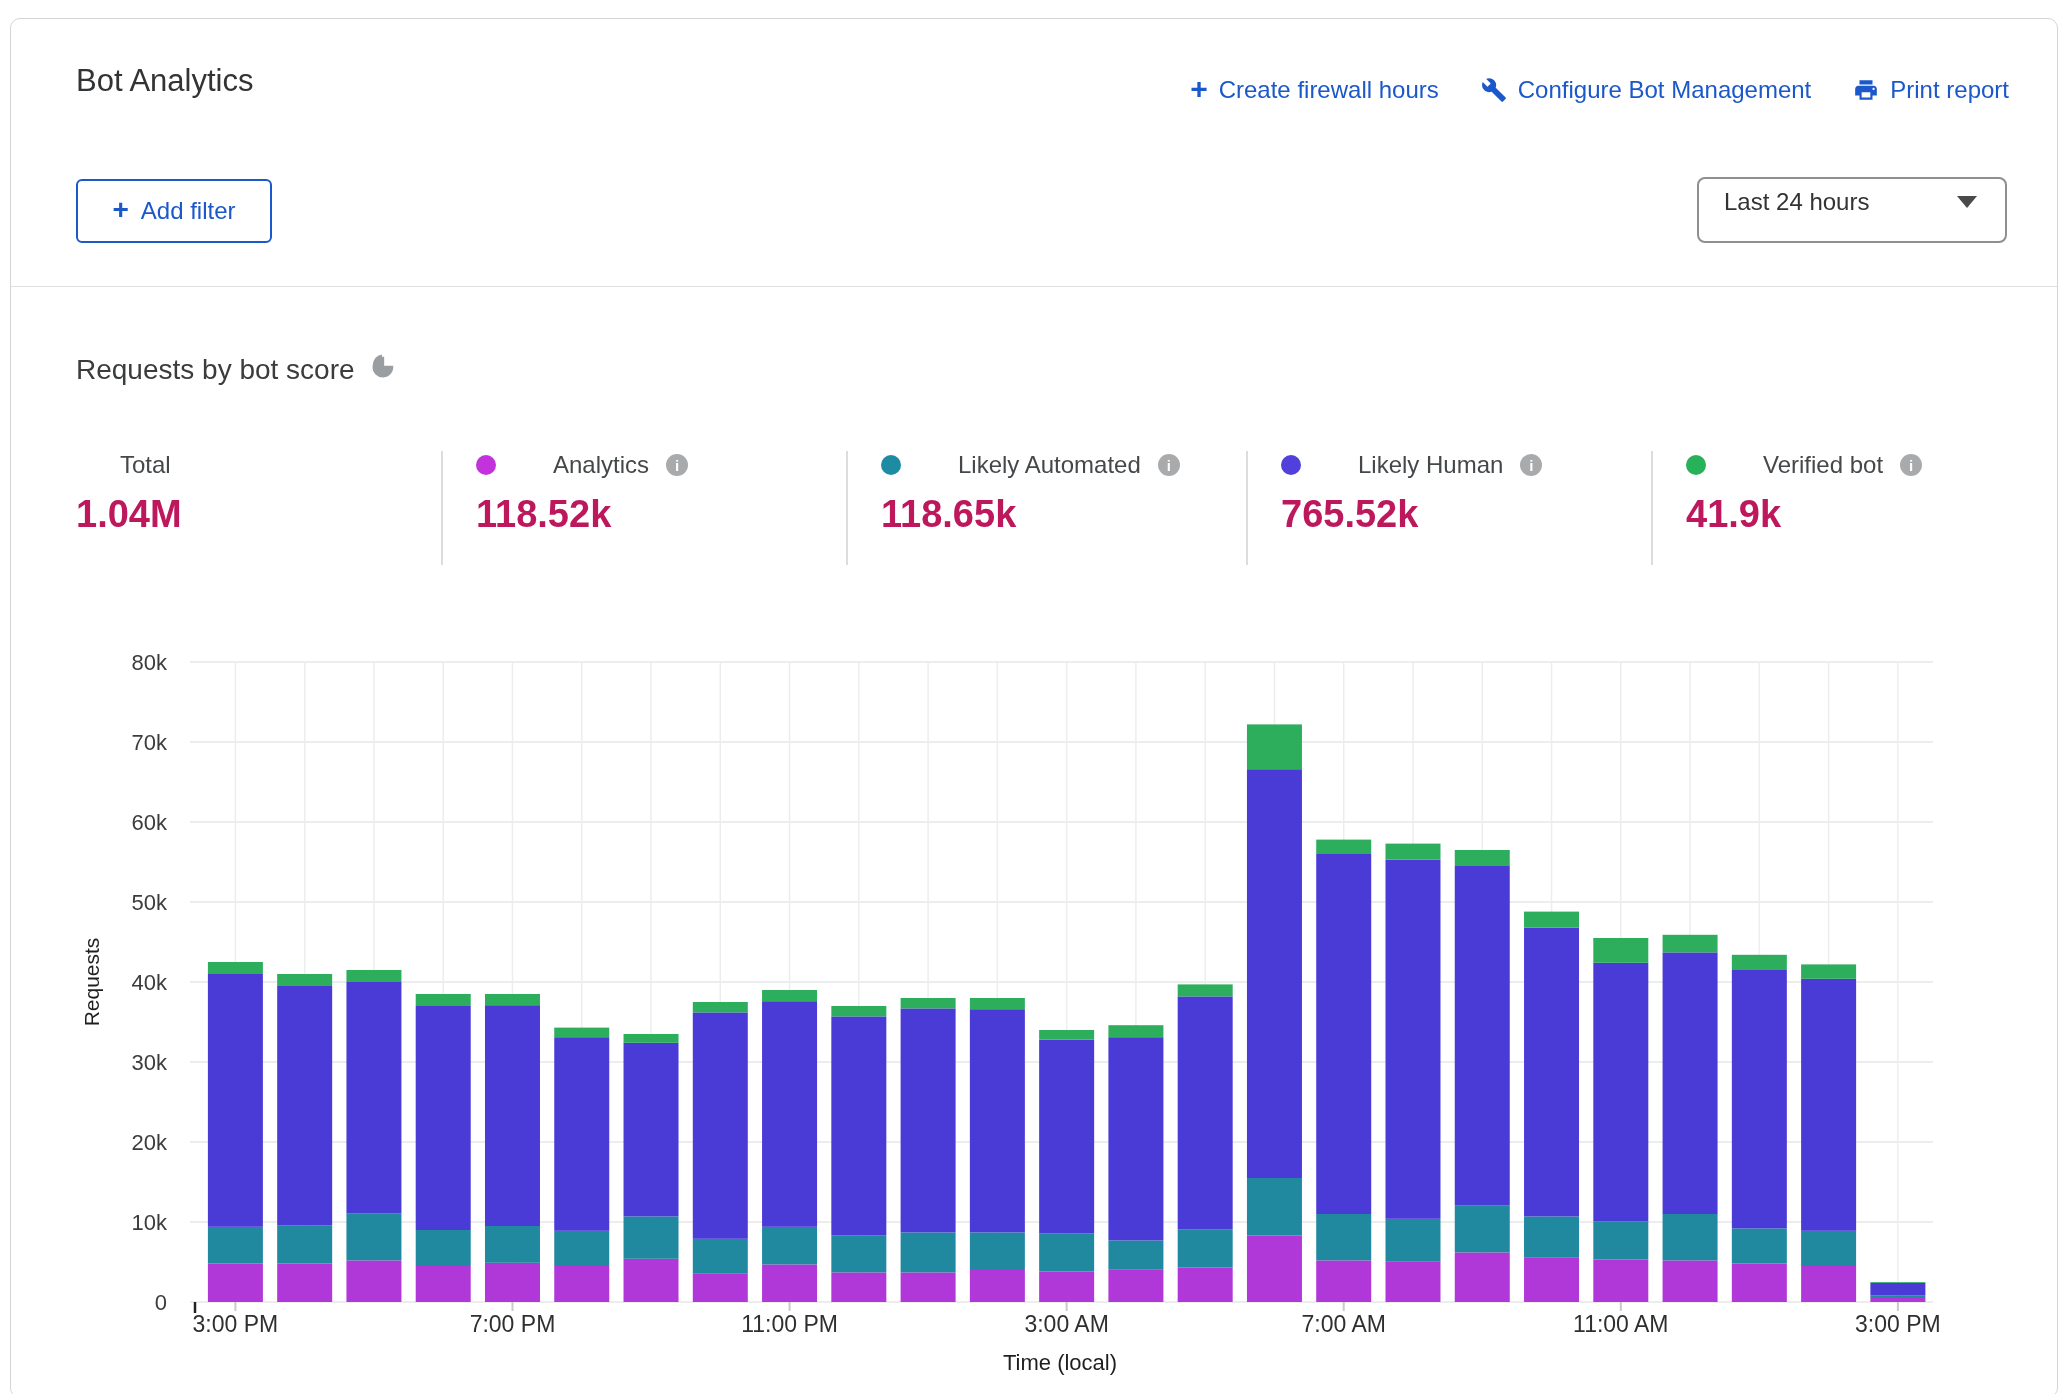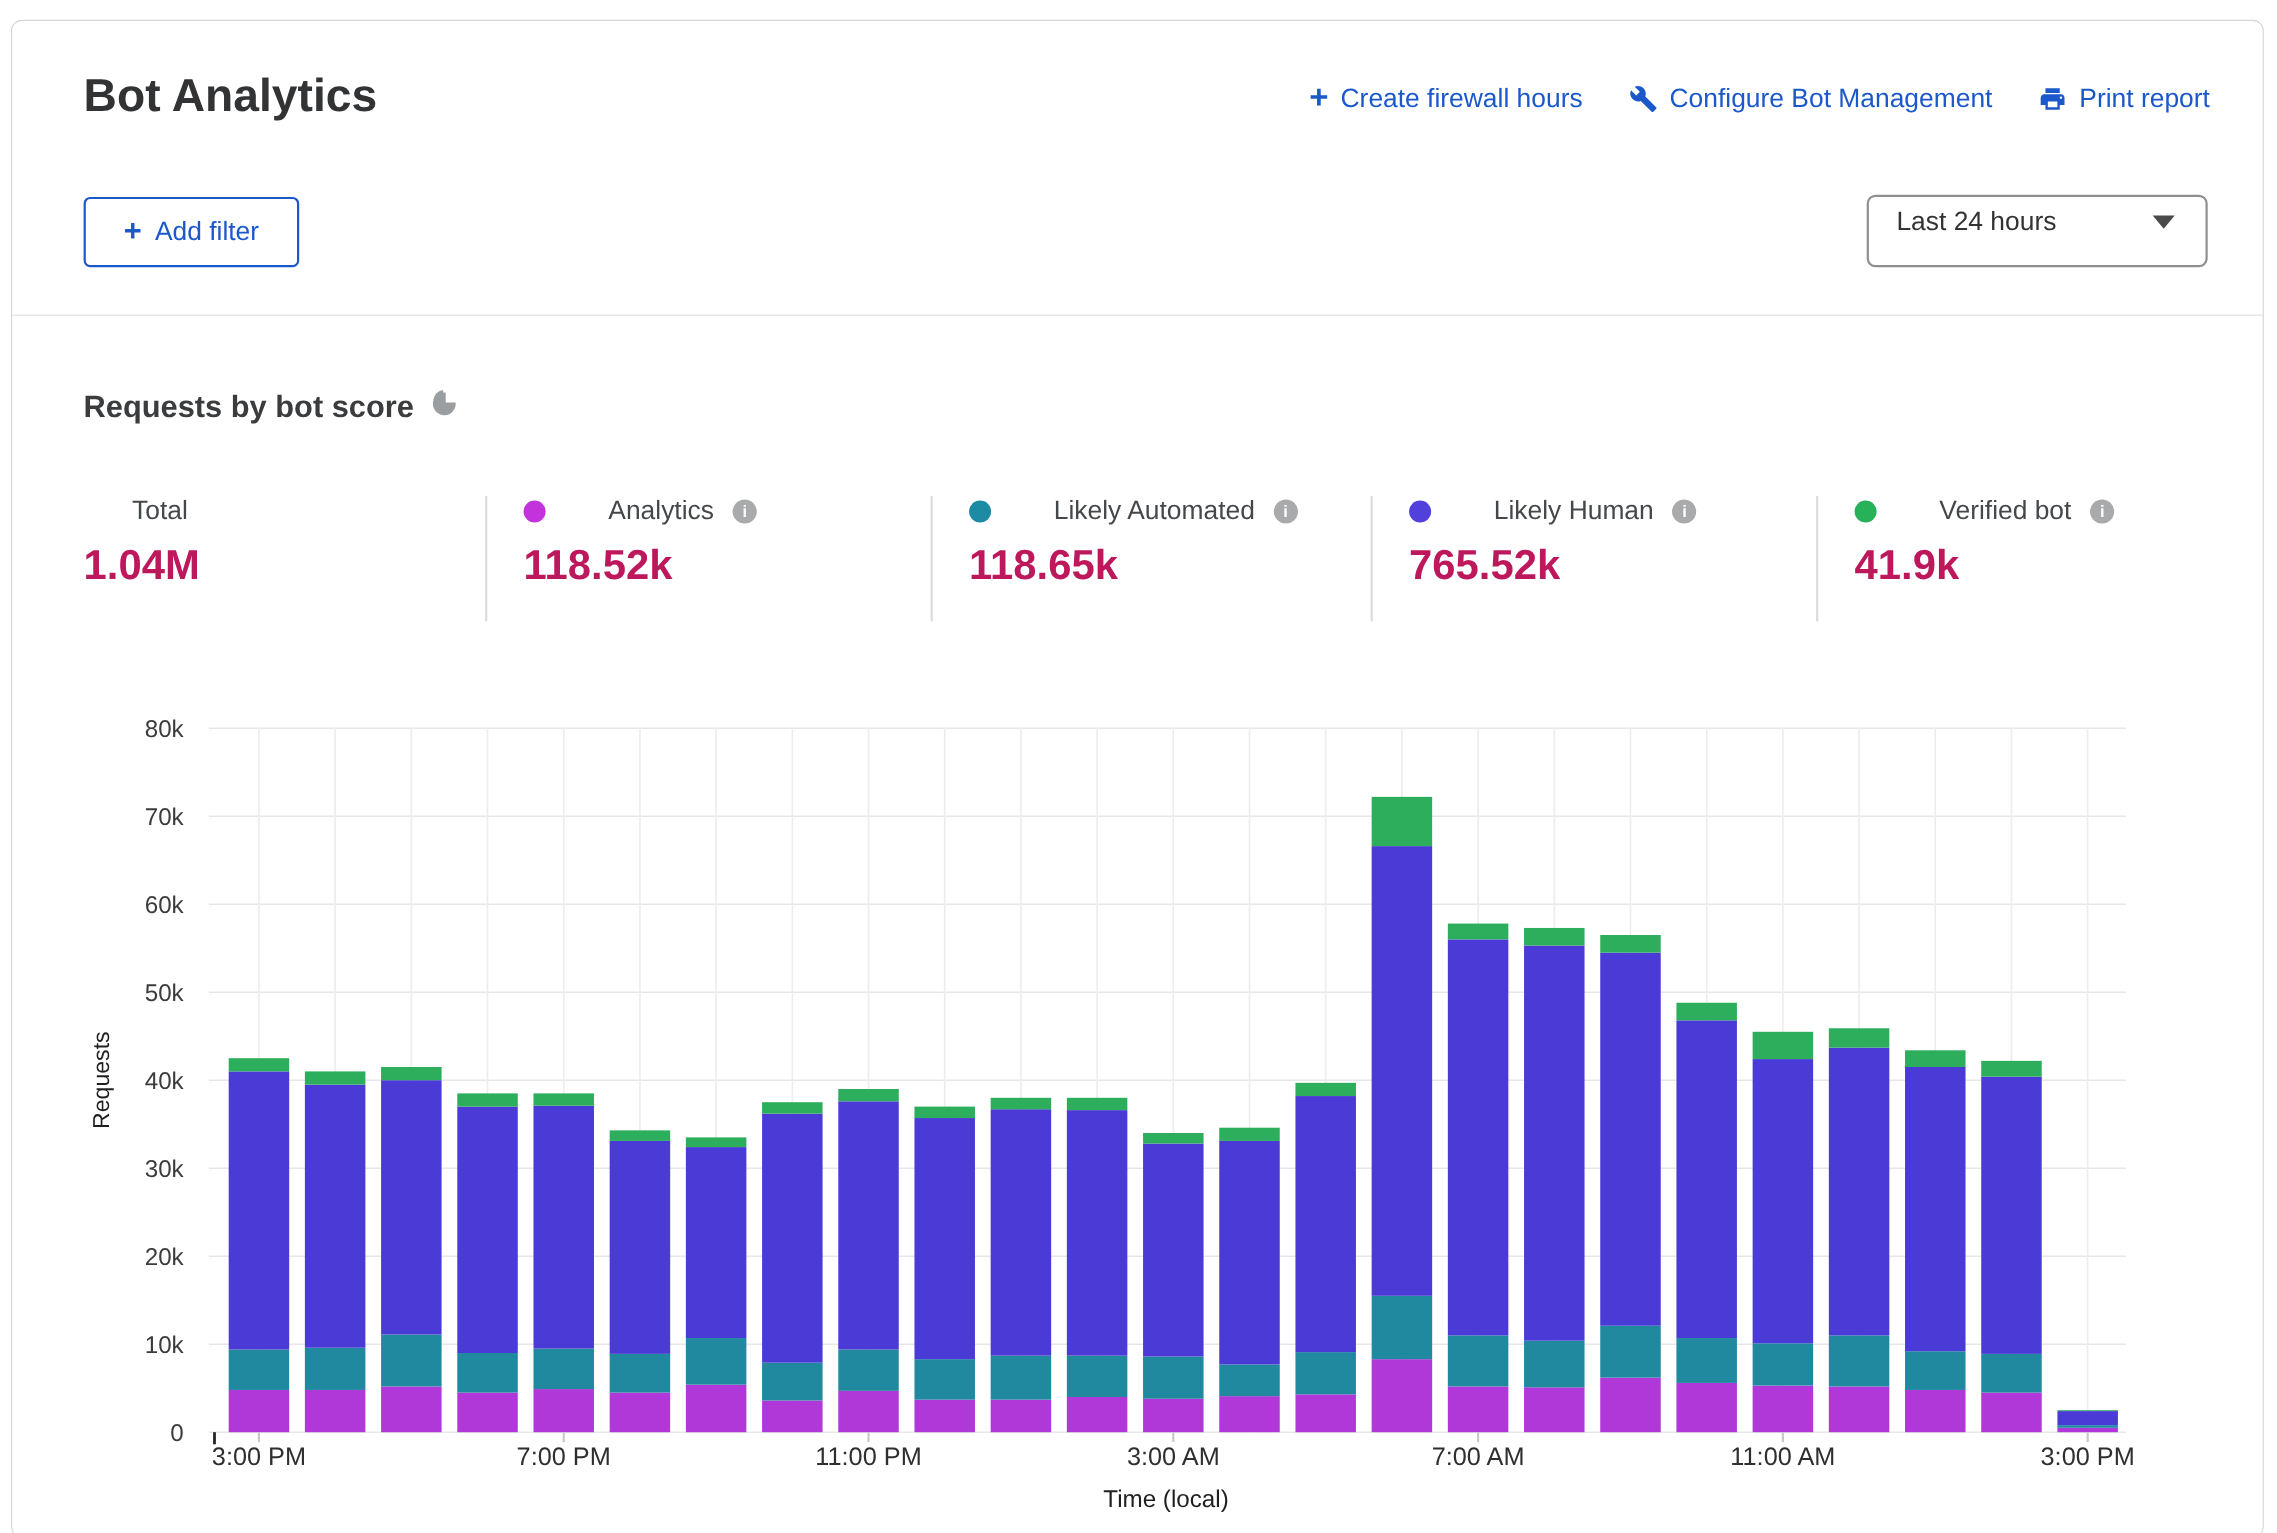--- a/index.html
+++ b/index.html
@@ -2,42 +2,42 @@
 <html><head>
 <meta charset="utf-8">
 <style>
   * { margin:0; padding:0; box-sizing:border-box; }
   body { background:#fff; font-family:"Liberation Sans", sans-serif; }
   .page { position:relative; width:2070px; height:1394px; background:#fff; overflow:hidden; }
 
   .card { position:absolute; left:10px; top:18px; width:2048px; height:1380px;
           background:#fff; border:1px solid #d5d5d5; border-radius:10px; }
 
-  .page-title { position:absolute; left:65px; top:44px; font-size:42px; font-weight:bold; color:#313335; }
+  .page-title { position:absolute; left:65px; top:44px; font-size:31px; font-weight:normal; color:#313335; }
 
   .header-actions { position:absolute; top:56px; right:48px; display:flex; align-items:center; gap:42px; }
   .header-link { display:flex; align-items:center; gap:11px; color:#1b58ca; font-size:24px; cursor:pointer; }
   .plus-glyph { font-size:30px; font-weight:600; line-height:1; position:relative; top:-1px; }
   .header-link svg { display:block; }
 
   .add-filter-btn { position:absolute; left:65px; top:160px; width:196px; height:64px;
        border:2px solid #1b58ca; border-radius:6px; background:#fff; color:#1b58ca;
        display:flex; align-items:center; justify-content:center; gap:12px; font-size:24px; cursor:pointer; }
   .add-filter-btn .plus-glyph { font-size:28px; }
 
   .time-range { position:absolute; right:50px; top:158px; width:310px; height:66px;
        border:2px solid #8f8f8f; border-radius:8px; background:#fff;
        display:flex; align-items:center; padding:0 28px 16px 25px; font-size:24px; color:#333; cursor:pointer; }
   .caret-down { margin-left:auto; width:0; height:0; border-left:10px solid transparent;
        border-right:10px solid transparent; border-top:12px solid #4a4a4a; }
 
   .header-divider { position:absolute; left:0; right:0; top:267px; height:1px; background:#e0e0e0; }
 
   .section-title { position:absolute; left:65px; top:334px; display:flex; align-items:center; gap:15px;
-       font-size:28px; font-weight:bold; color:#3a3c3e; }
+       font-size:28px; font-weight:normal; color:#3a3c3e; }
 
   .stat-block { position:absolute; top:432px; }
   .stat-label-row { display:flex; align-items:center; gap:13px; }
   .stat-dot { width:20px; height:20px; border-radius:50%; background:#999; }
   .stat-label { font-size:24px; color:#45484a;margin-left:44px; }
   .info-icon { width:22px; height:22px; border-radius:50%; background:#a8aaac; color:#fff;
        font-size:15px; font-weight:bold; display:flex; align-items:center; justify-content:center; margin-left:4px; }
   .stat-value { margin-top:14px; font-size:38px; font-weight:bold; color:#be185d; }
   .stat-divider { position:absolute; top:432px; width:2px; height:114px; background:#dcdcdc; }
 

